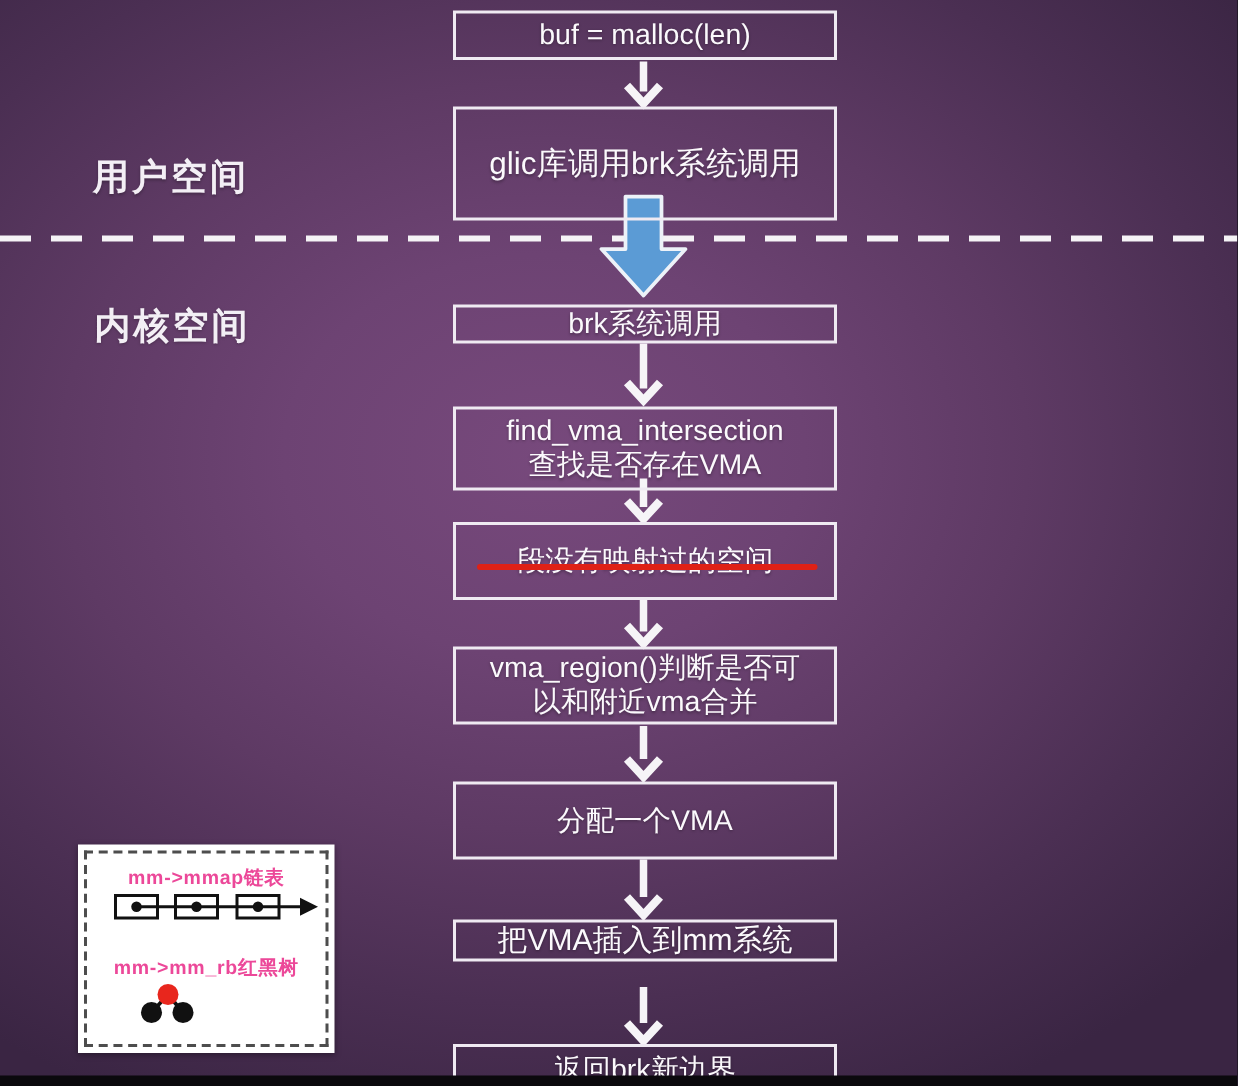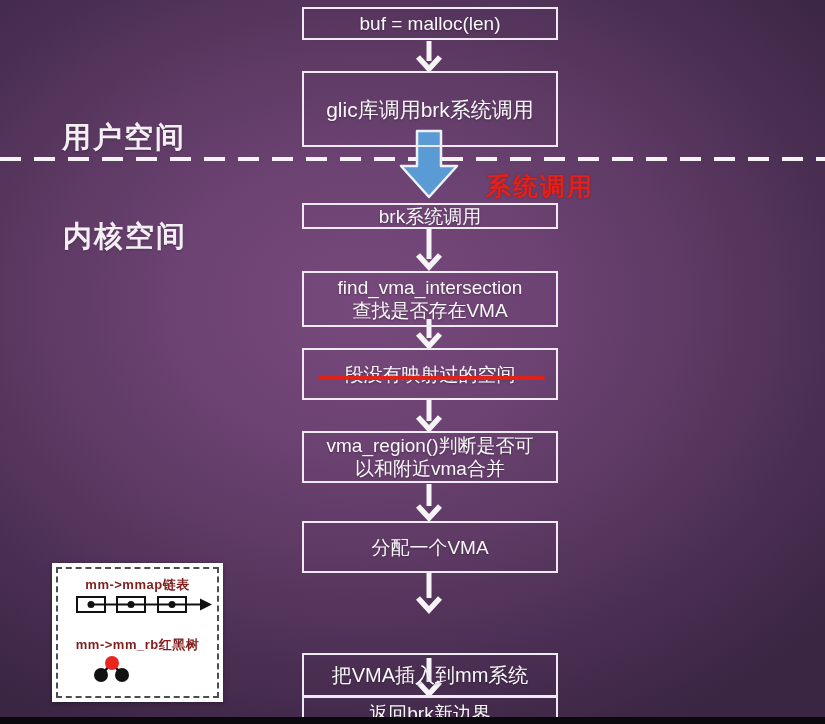--- a/index.html
+++ b/index.html
@@ -9,41 +9,41 @@
     background:
       radial-gradient(ellipse 620px 480px at 44% 42%,
         #77497c 0%, #6d4373 28%, #5e3a64 52%, #4b2f53 76%, #3a2543 100%);
   }
   
   .dashed-sep{
     position:absolute;left:0;top:157px;width:825px;height:4px;
     background:repeating-linear-gradient(90deg,#f5f3f6 0 21px,transparent 21px 34px);
   }
   .space-label{
-    position:absolute;color:#f3eff5;font-size:29px;font-weight:bold;
-    letter-spacing:2px;white-space:nowrap;text-shadow:0 1px 2px rgba(0,0,0,.25);margin-top:16px;
+    position:absolute;color:#f3eff5;font-size:24px;font-weight:bold;
+    letter-spacing:2px;white-space:nowrap;text-shadow:0 1px 2px rgba(0,0,0,.25);
   }
   #user-space-label{left:62px;top:102px;}
   #kernel-space-label{left:63px;top:201px;}
   
   .fbox{
     position:absolute;left:302px;width:256px;box-sizing:border-box;
     border:2.5px solid #efeaf2;color:#fbf9fc;
     display:flex;flex-direction:column;align-items:center;justify-content:center;
     text-align:center;line-height:23px;font-size:19px;
     text-shadow:0 1px 2px rgba(0,0,0,.3);
   }
   .b1{top:7px;height:33px;font-size:19px;}
   .b2{top:71px;height:76px;font-size:21px;}
   .b3{top:203px;height:26px;}
   .b4{top:271px;height:56px;}
   .b5{top:348px;height:52px;}
   .b6{top:431px;height:52px;}
   .b7{top:521px;height:52px;}
-  .b8{top:613px;height:44px;font-size:20px;margin-top:40px;}
+  .b8{top:613px;height:28px;font-size:20px;}
   .b9{top:696px;height:28px;justify-content:flex-start;padding-top:4px;}
   .fbox span{display:block;}
   
   #syscall-label{
     position:absolute;left:486px;top:170px;font-size:25px;font-weight:bold;
     color:#e32119;letter-spacing:2px;white-space:nowrap;
     text-shadow:0 0 2px rgba(120,0,0,.5);
   }
   #red-underline{
     position:absolute;left:318px;top:376px;width:227px;height:4px;
@@ -54,21 +54,21 @@
   
   #legend-box{
     position:absolute;left:52px;top:563px;width:171px;height:139px;
     background:#ffffff;box-shadow:0 1px 4px rgba(0,0,0,.35);
   }
   #legend-inner{
     position:absolute;left:4px;top:4px;right:4px;bottom:4px;
     border:2px dashed #4d4d4d;
   }
   .legend-label{
-    position:absolute;width:100%;text-align:center;color:#7f1d1d;
+    position:absolute;width:100%;text-align:center;color:#ec4899;
     font-size:13px;font-weight:600;letter-spacing:0.5px;
   }
   #legend-list-label{top:13px;}
   #legend-tree-label{top:73px;}
   #legend-graphics{position:absolute;left:0;top:0;}
   
   #bottom-bar{
     position:absolute;left:0;top:717px;width:825px;height:7px;background:#0b090d;
   }
 </style>
@@ -139,21 +139,20 @@
   <div class="fbox b7">
     <span>分配一个VMA</span>
   </div>
   <div class="fbox b8">
     <span>把VMA插入到mm系统</span>
   </div>
   <div class="fbox b9">
     <span>返回brk新边界</span>
   </div>
 
-  <div id="syscall-label">系统调用</div>
   <div id="red-underline"></div>
 
   <div id="legend-box">
     <div id="legend-inner"></div>
     <div id="legend-list-label" class="legend-label">mm-&gt;mmap链表</div>
     <div id="legend-tree-label" class="legend-label">mm-&gt;mm_rb红黑树</div>
     <svg id="legend-graphics" width="171" height="139" viewBox="0 0 171 139">
 
       <g>
         <rect x="25" y="34" width="28" height="15" fill="#ffffff" stroke="#111111" stroke-width="2"></rect>

